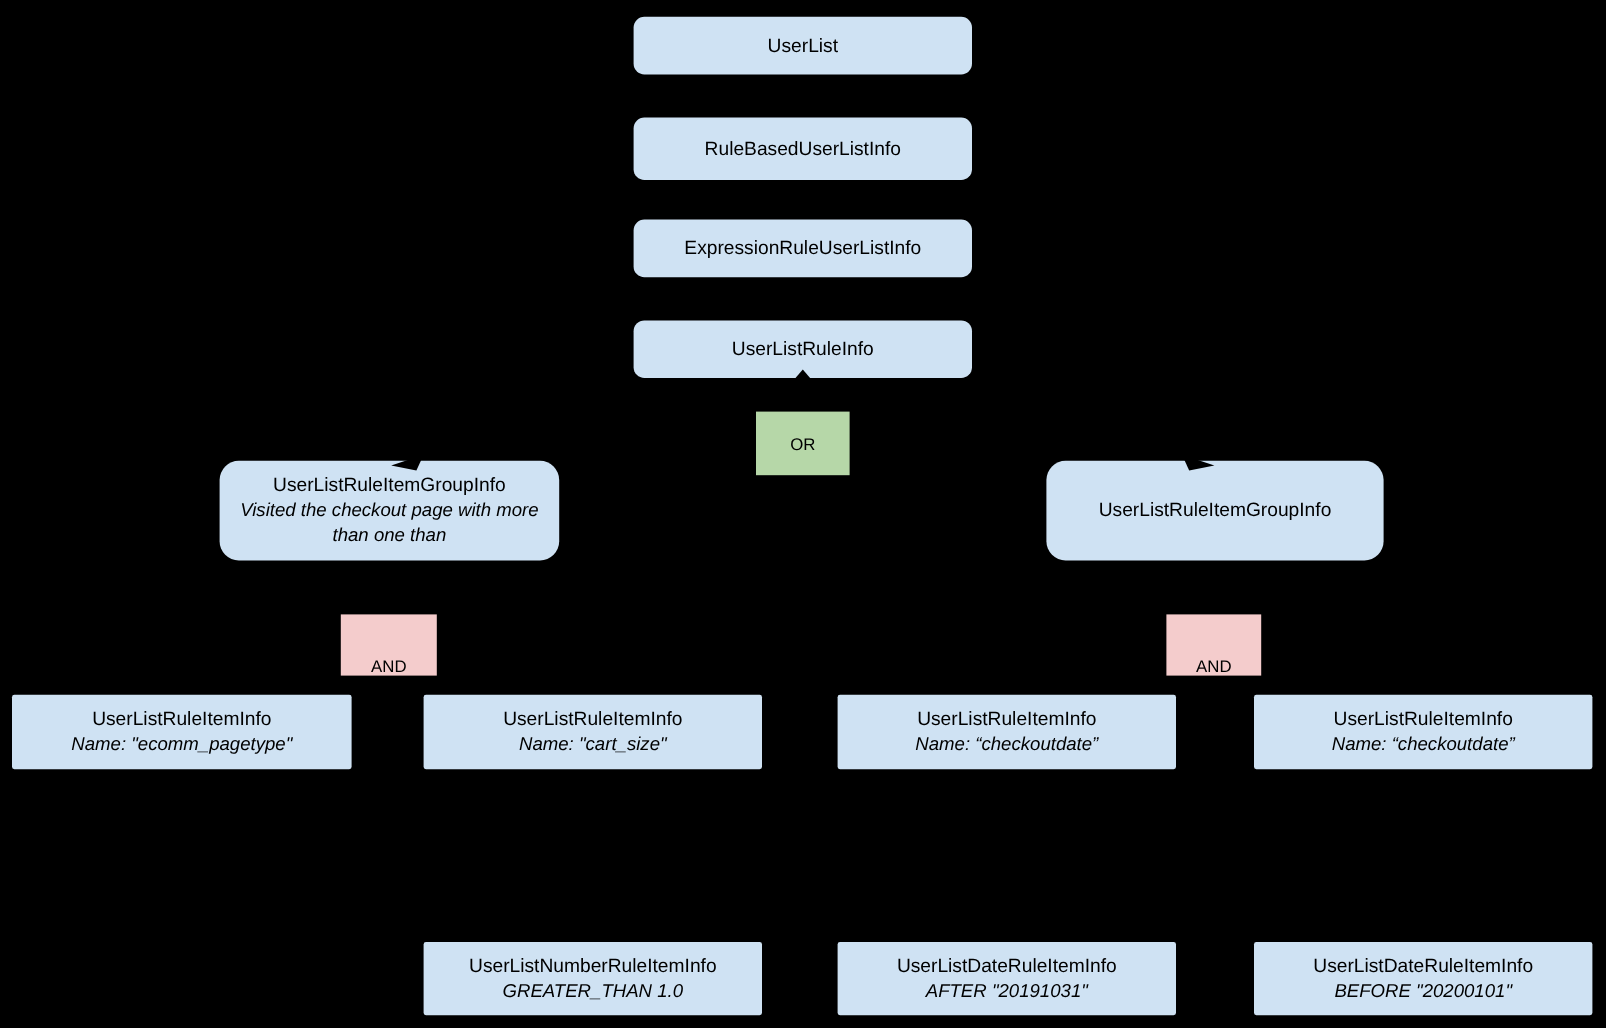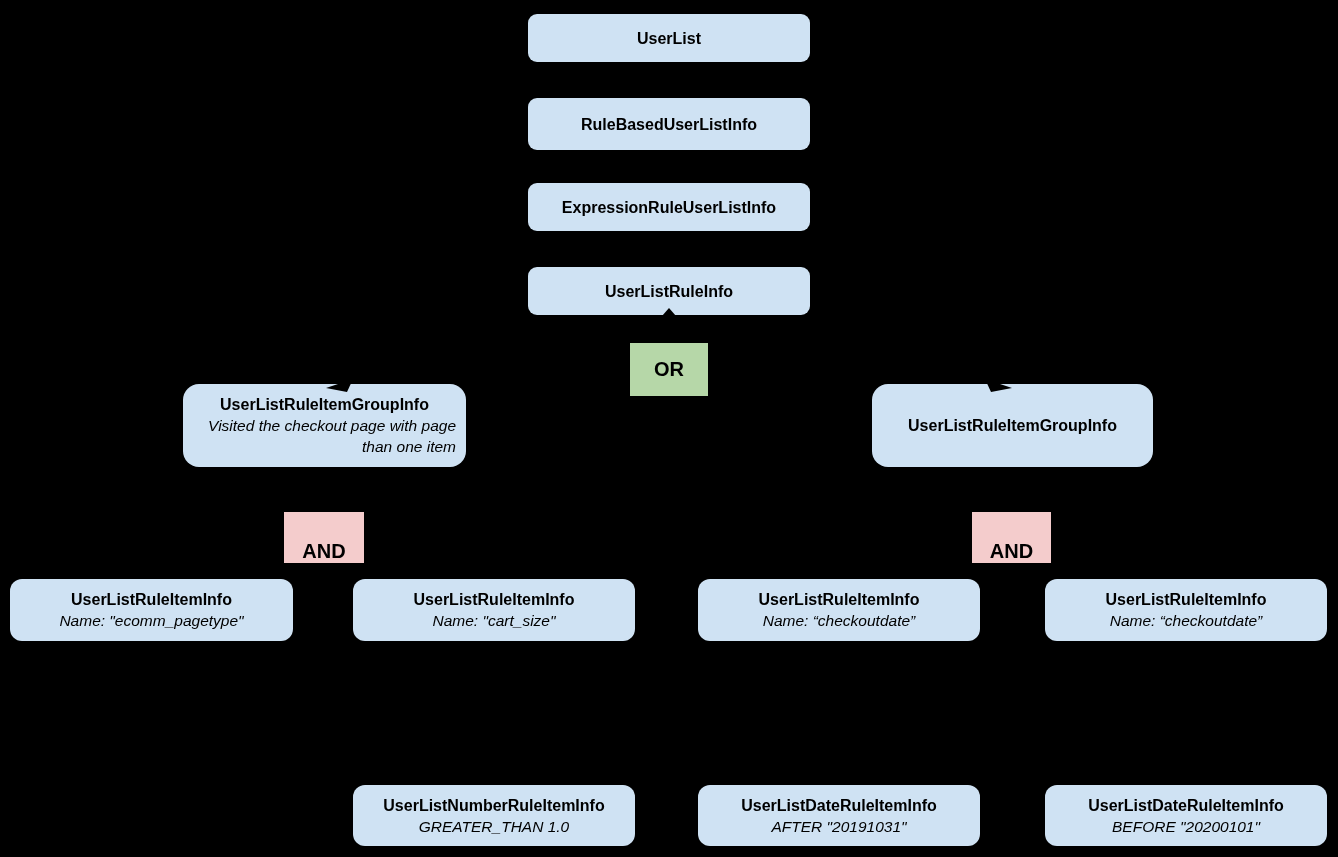--- a/index.html
+++ b/index.html
@@ -6,29 +6,29 @@
   .canvas{
     position:relative;width:1338px;height:857px;background:#000;overflow:hidden;
     font-family:"Liberation Sans",sans-serif;color:#000;
   }
   .node{
     position:absolute;background:#cfe2f3;
     display:flex;flex-direction:column;align-items:center;justify-content:center;
     text-align:center;box-sizing:border-box;padding:2px 10px;z-index:1;
   }
   .chain{border-radius:9px;}
-  .group{border-radius:16px;text-align:right;}
-  .item{border-radius:12px;}
+  .group{border-radius:16px;}
+  .item{border-radius:2px;}
   .op{border-radius:0;padding:0;}
   .op-and{background:#f4cccc;justify-content:flex-end;}
   .op-or{background:#b6d7a8;}
-  .title{font-weight:bold;font-size:16px;line-height:21px;white-space:nowrap;}
+  .title{font-weight:normal;font-size:16px;line-height:21px;white-space:nowrap;}
   .group .title{white-space:nowrap;}
   .subtitle{font-style:italic;font-size:15.5px;line-height:21px;}
-  .op-label{font-weight:bold;font-size:20px;}
+  .op-label{font-weight:normal;font-size:14px;}
   .arrows{position:absolute;left:0;top:0;width:1338px;height:857px;z-index:3;pointer-events:none;}
 </style>
 </head>
 <body>
 
 <div class="canvas">
 
   <div class="node chain" style="left:528px;top:14px;width:282px;height:48px">
     <div class="title">UserList</div>
   </div>
@@ -44,21 +44,21 @@
   <div class="node chain" style="left:528px;top:267px;width:282px;height:48px">
     <div class="title">UserListRuleInfo</div>
   </div>
 
   <div class="node op op-or" style="left:630px;top:343px;width:78px;height:53px">
     <span class="op-label">OR</span>
   </div>
 
   <div class="node group" style="left:183px;top:384px;width:283px;height:83px">
     <div class="title">UserListRuleItemGroupInfo</div>
-    <div class="subtitle">Visited the checkout page with page than one item</div>
+    <div class="subtitle">Visited the checkout page with more than one than</div>
   </div>
 
   <div class="node group" style="left:872px;top:384px;width:281px;height:83px">
     <div class="title">UserListRuleItemGroupInfo</div>
   </div>
 
   <div class="node op op-and" style="left:284px;top:512px;width:80px;height:51px">
     <span class="op-label">AND</span>
   </div>
 

